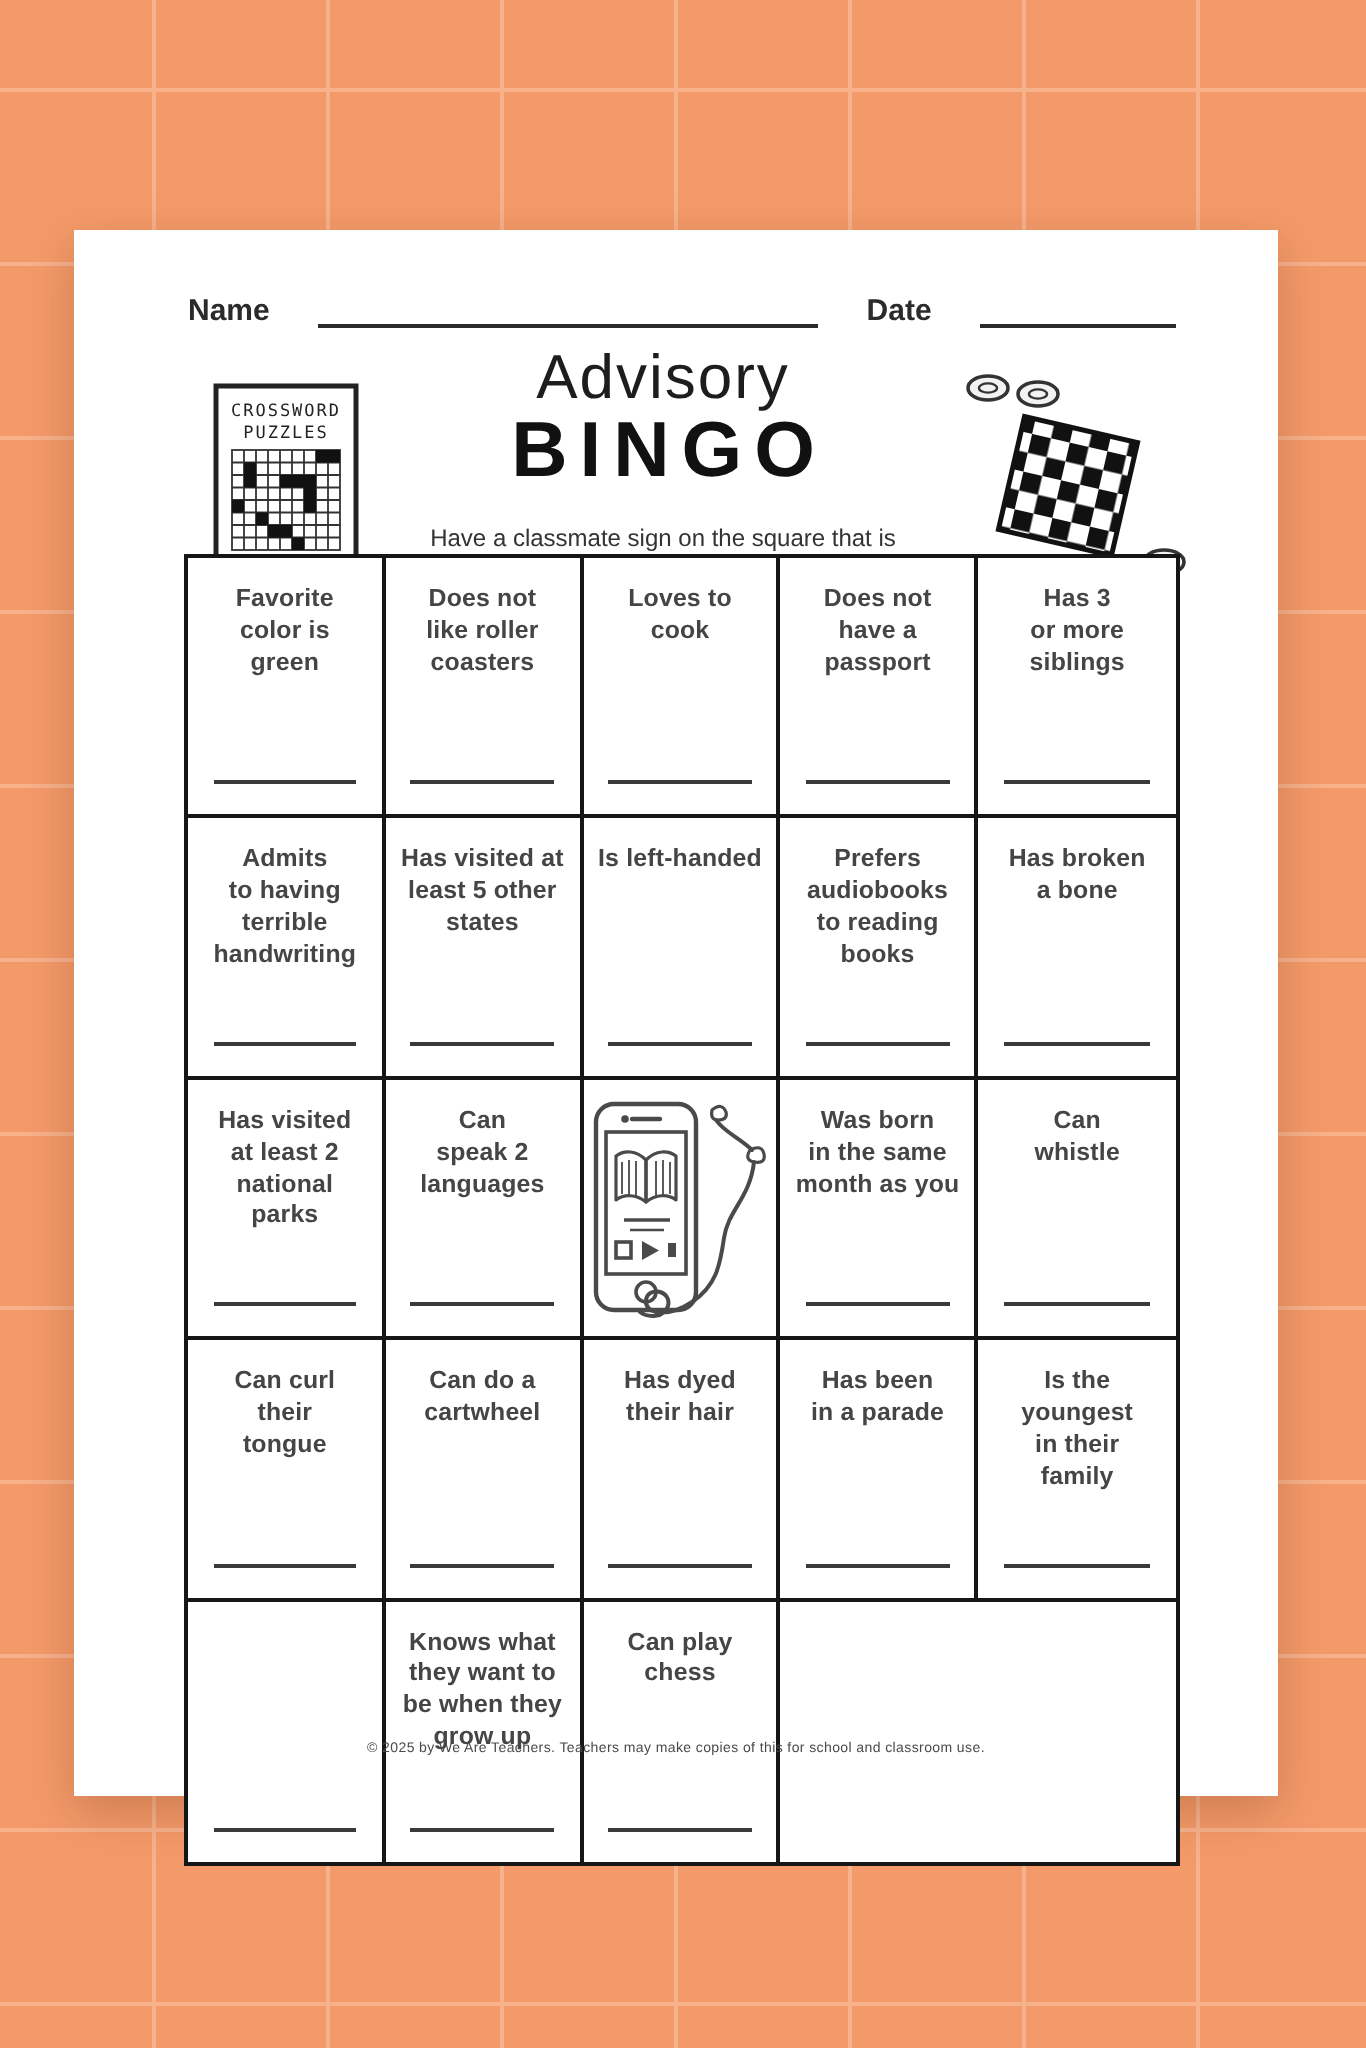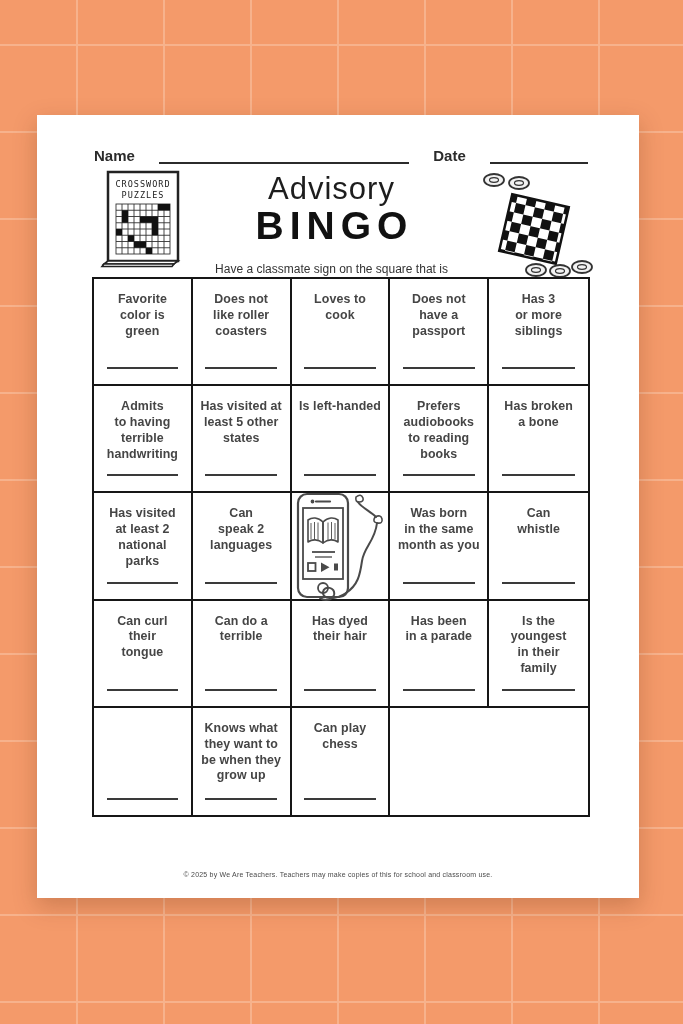--- a/index.html
+++ b/index.html
@@ -24,29 +24,29 @@
     position:absolute; top:32px; left:57px; right:51px;
     display:flex; align-items:flex-end; gap:24px;
     font-size:15px; font-weight:bold; color:#2b2b2b;
   }
   .fill-line { border-bottom:2px solid #2b2b2b; height:15px; }
   .fill-line.name { flex:2.55; }
   .fill-line.date { flex:1; }
   
   .header {
     position:absolute; top:54px; left:57px; right:45px;
-    display:flex; justify-content:space-between; align-items:flex-start;
+    display:flex; justify-content:space-between; align-items:flex-end;
   }
   .title-block { flex:1; text-align:center; padding-top:2px; }
   .title1 { font-size:31px; color:#1d1d1d; letter-spacing:1px; font-weight:500; }
   .title2 { font-size:39px; color:#111; font-weight:bold; letter-spacing:6px; padding-left:6px; margin-top:-3px; }
   .subtitle { font-size:12px; color:#333; line-height:1.35; white-space:pre-line; margin-top:13px; }
   
   .bingo-grid {
-    position:absolute; left:55px; top:162px; width:498px; height:540px;
+    position:absolute; left:55px; top:162px; width:498px; height:656px;
     display:grid; grid-template-columns:repeat(5,1fr); grid-template-rows:repeat(5,1fr);
     border:2px solid #161616; background:#fff;
   }
   .cell {
     position:relative; border-right:2px solid #161616; border-bottom:2px solid #161616;
     padding:13px 3px 0; text-align:center;
   }
   .cell:nth-child(5n) { border-right:none; }
   .cell:nth-child(n+21) { border-bottom:none; }
   .cell-text {
@@ -257,21 +257,21 @@
       </div>
 
     <div class="cell">
         <span class="cell-text">Can curl
 their
 tongue</span>
         <span class="sig"></span>
       </div>
     <div class="cell">
         <span class="cell-text">Can do a
-terrible</span>
+cartwheel</span>
         <span class="sig"></span>
       </div>
     <div class="cell">
         <span class="cell-text">Has dyed
 their hair</span>
         <span class="sig"></span>
       </div>
     <div class="cell">
         <span class="cell-text">Has been
 in a parade</span>

